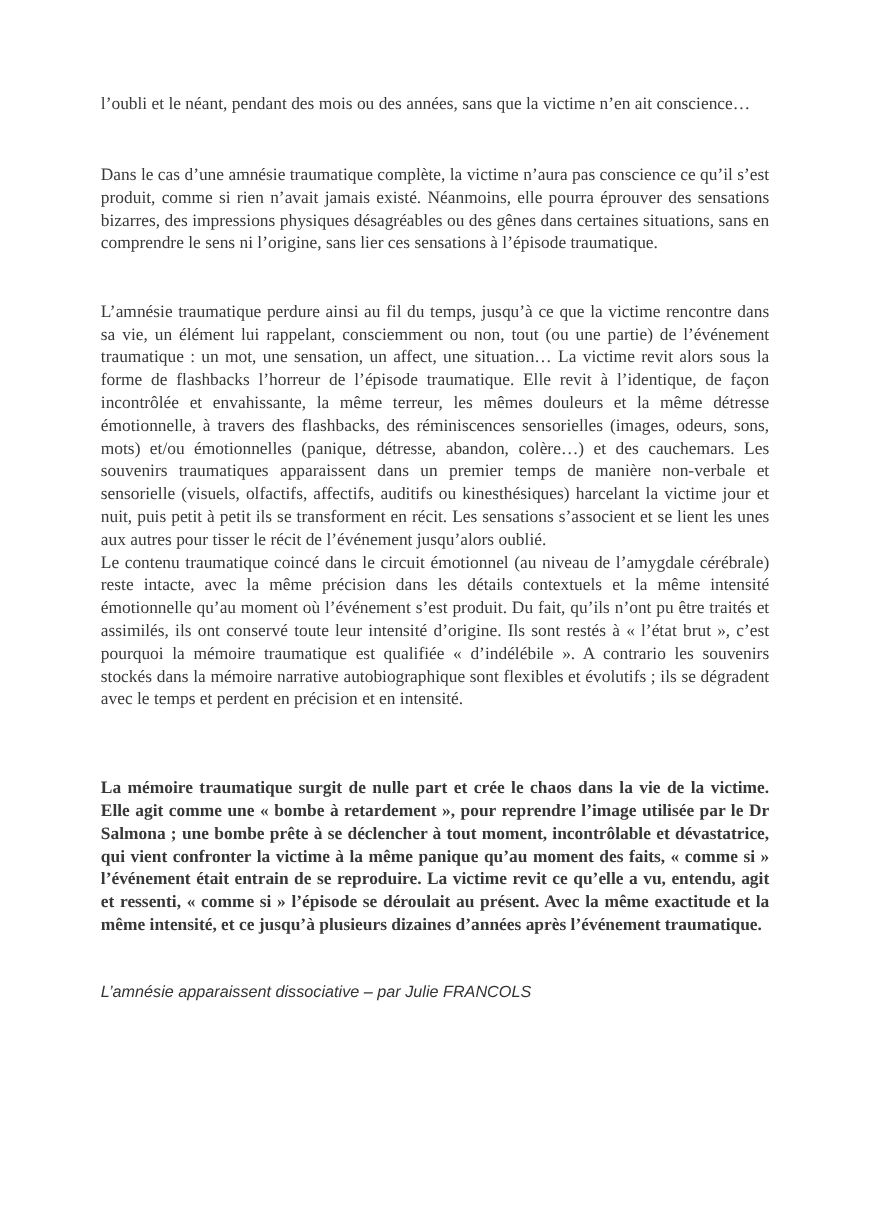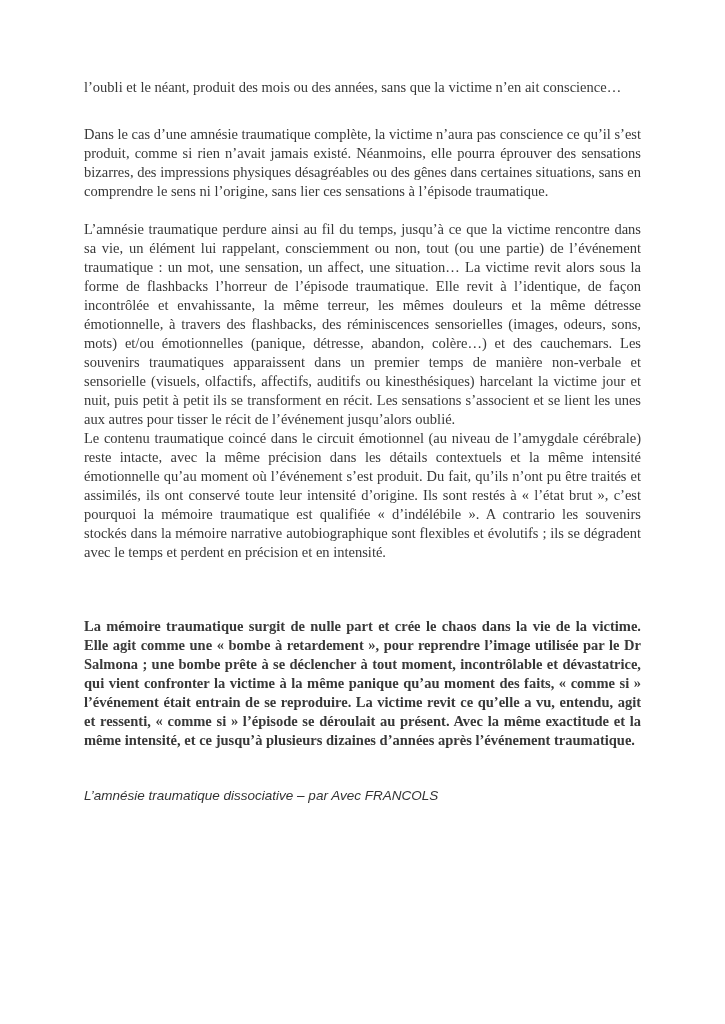--- a/index.html
+++ b/index.html
@@ -22,39 +22,39 @@
     width: 557px;
   }
   .para {
     margin: 0;
     font-family: "Liberation Serif", "DejaVu Serif", serif;
     font-size: 14.5px;
     line-height: 19px;
     text-align: justify;
     color: #383838;
   }
-  .gap-p2 { margin-top: 28px; font-family: Liberation Serif, serif; }
-  .gap-p3 { margin-top: 19px; font-family: Liberation Serif, serif; }
+  .gap-p2 { margin-top: 40px; font-family: Liberation Serif, serif; }
+  .gap-p3 { margin-top: 38px; font-family: Liberation Serif, serif; }
   .gap-p4 { }
   .gap-p5 { margin-top: 55px; font-weight: bold; }
   .footer-caption {
     margin: 36px 0 0 0;
     font-family: "Liberation Sans", sans-serif;
     font-style: italic;
     font-size: 13.5px;
     line-height: 19px;
     text-align: left;
     color: #333333;
   }
 </style>
 </head>
 <body style="background: rgb(255, 255, 255);">
 
 <div class="page">
   <div class="text-column" style="color: rgb(56, 56, 56);">
-    <p class="para">l’oubli et le néant, produit des mois ou des années, sans que la victime n’en ait conscience…</p>
+    <p class="para">l’oubli et le néant, pendant des mois ou des années, sans que la victime n’en ait conscience…</p>
     <p class="para gap-p2">Dans le cas d’une amnésie traumatique complète, la victime n’aura pas conscience ce qu’il s’est produit, comme si rien n’avait jamais existé. Néanmoins, elle pourra éprouver des sensations bizarres, des impressions physiques désagréables ou des gênes dans certaines situations, sans en comprendre le sens ni l’origine, sans lier ces sensations à l’épisode traumatique.</p>
     <p class="para gap-p3">L’amnésie traumatique perdure ainsi au fil du temps, jusqu’à ce que la victime rencontre dans sa vie, un élément lui rappelant, consciemment ou non, tout (ou une partie) de l’événement traumatique : un mot, une sensation, un affect, une situation… La victime revit alors sous la forme de flashbacks l’horreur de l’épisode traumatique. Elle revit à l’identique, de façon incontrôlée et envahissante, la même terreur, les mêmes douleurs et la même détresse émotionnelle, à travers des flashbacks, des réminiscences sensorielles (images, odeurs, sons, mots) et/ou émotionnelles (panique, détresse, abandon, colère…) et des cauchemars. Les souvenirs traumatiques apparaissent dans un premier temps de manière non-verbale et sensorielle (visuels, olfactifs, affectifs, auditifs ou kinesthésiques) harcelant la victime jour et nuit, puis petit à petit ils se transforment en récit. Les sensations s’associent et se lient les unes aux autres pour tisser le récit de l’événement jusqu’alors oublié.</p>
     <p class="para gap-p4">Le contenu traumatique coincé dans le circuit émotionnel (au niveau de l’amygdale cérébrale) reste intacte, avec la même précision dans les détails contextuels et la même intensité émotionnelle qu’au moment où l’événement s’est produit. Du fait, qu’ils n’ont pu être traités et assimilés, ils ont conservé toute leur intensité d’origine. Ils sont restés à « l’état brut », c’est pourquoi la mémoire traumatique est qualifiée « d’indélébile ». A contrario les souvenirs stockés dans la mémoire narrative autobiographique sont flexibles et évolutifs ; ils se dégradent avec le temps et perdent en précision et en intensité.</p>
     <p class="para gap-p5">La mémoire traumatique surgit de nulle part et crée le chaos dans la vie de la victime. Elle agit comme une « bombe à retardement », pour reprendre l’image utilisée par le Dr Salmona ; une bombe prête à se déclencher à tout moment, incontrôlable et dévastatrice, qui vient confronter la victime à la même panique qu’au moment des faits, « comme si » l’événement était entrain de se reproduire. La victime revit ce qu’elle a vu, entendu, agit et ressenti, « comme si » l’épisode se déroulait au présent. Avec la même exactitude et la même intensité, et ce jusqu’à plusieurs dizaines d’années après l’événement traumatique.</p>
-    <p class="footer-caption">L’amnésie traumatique dissociative – par Avec FRANCOLS</p>
+    <p class="footer-caption">L’amnésie apparaissent dissociative – par Julie FRANCOLS</p>
   </div>
 </div>
 
 </body></html>

